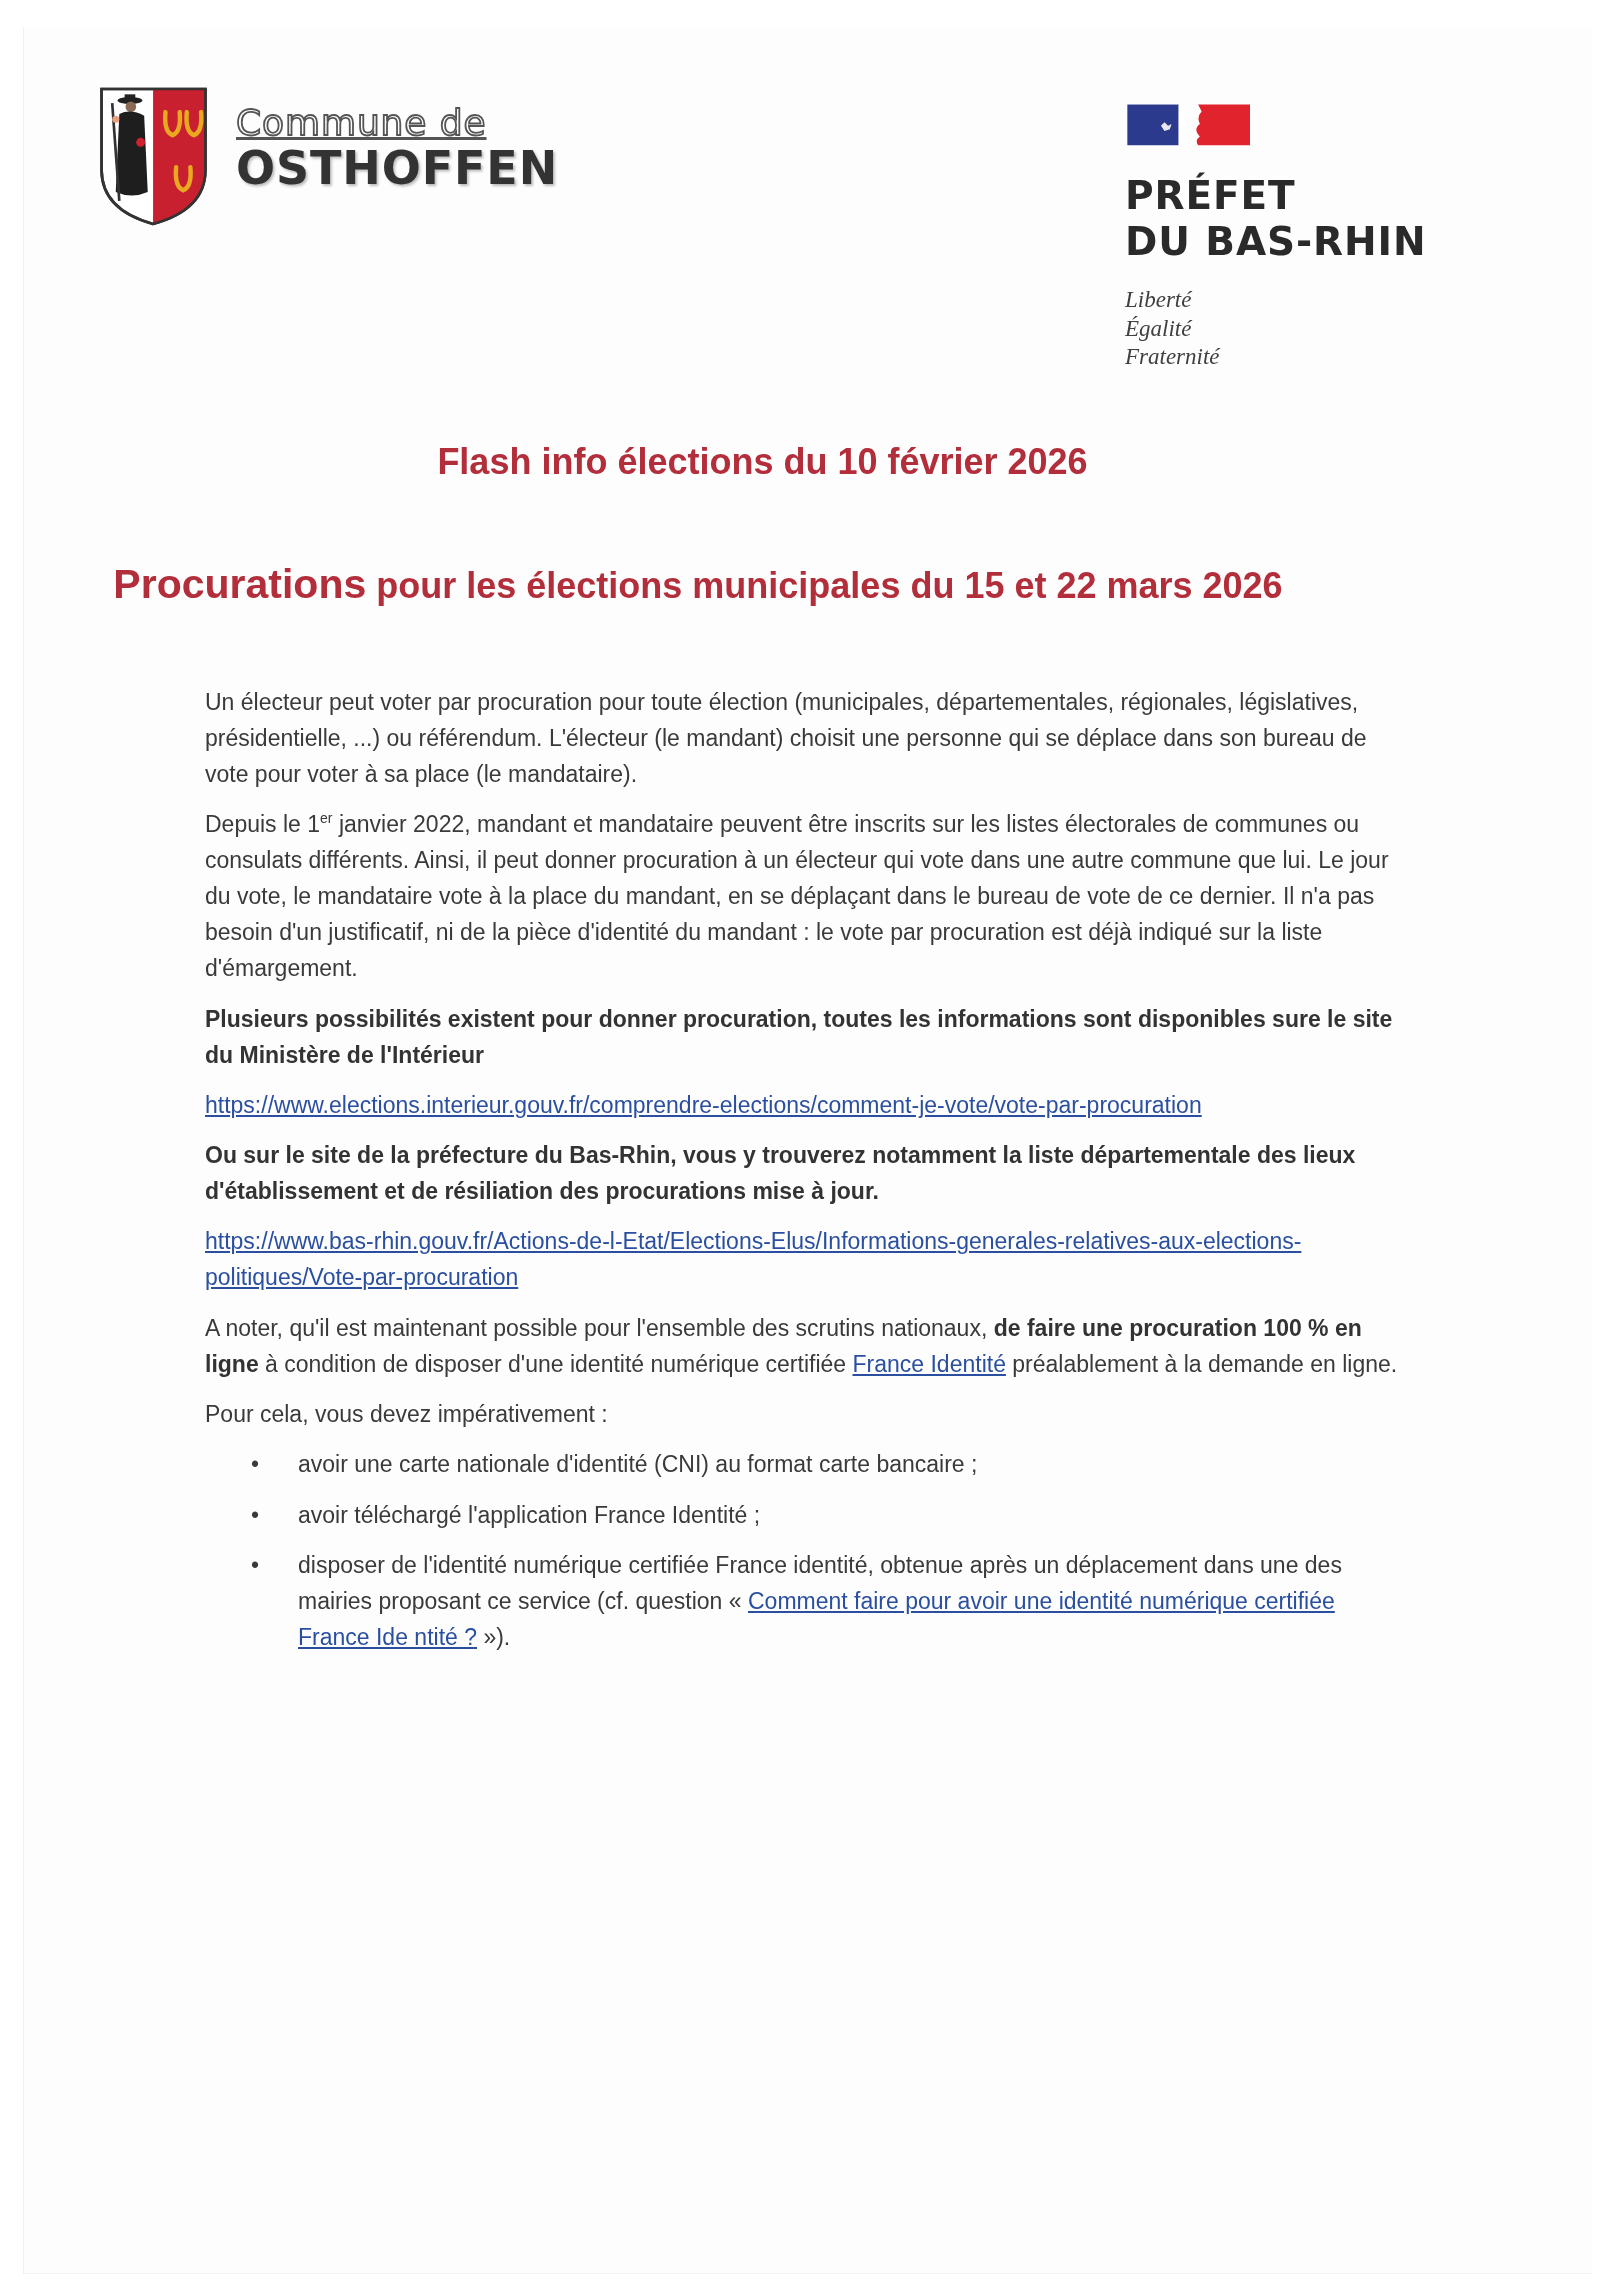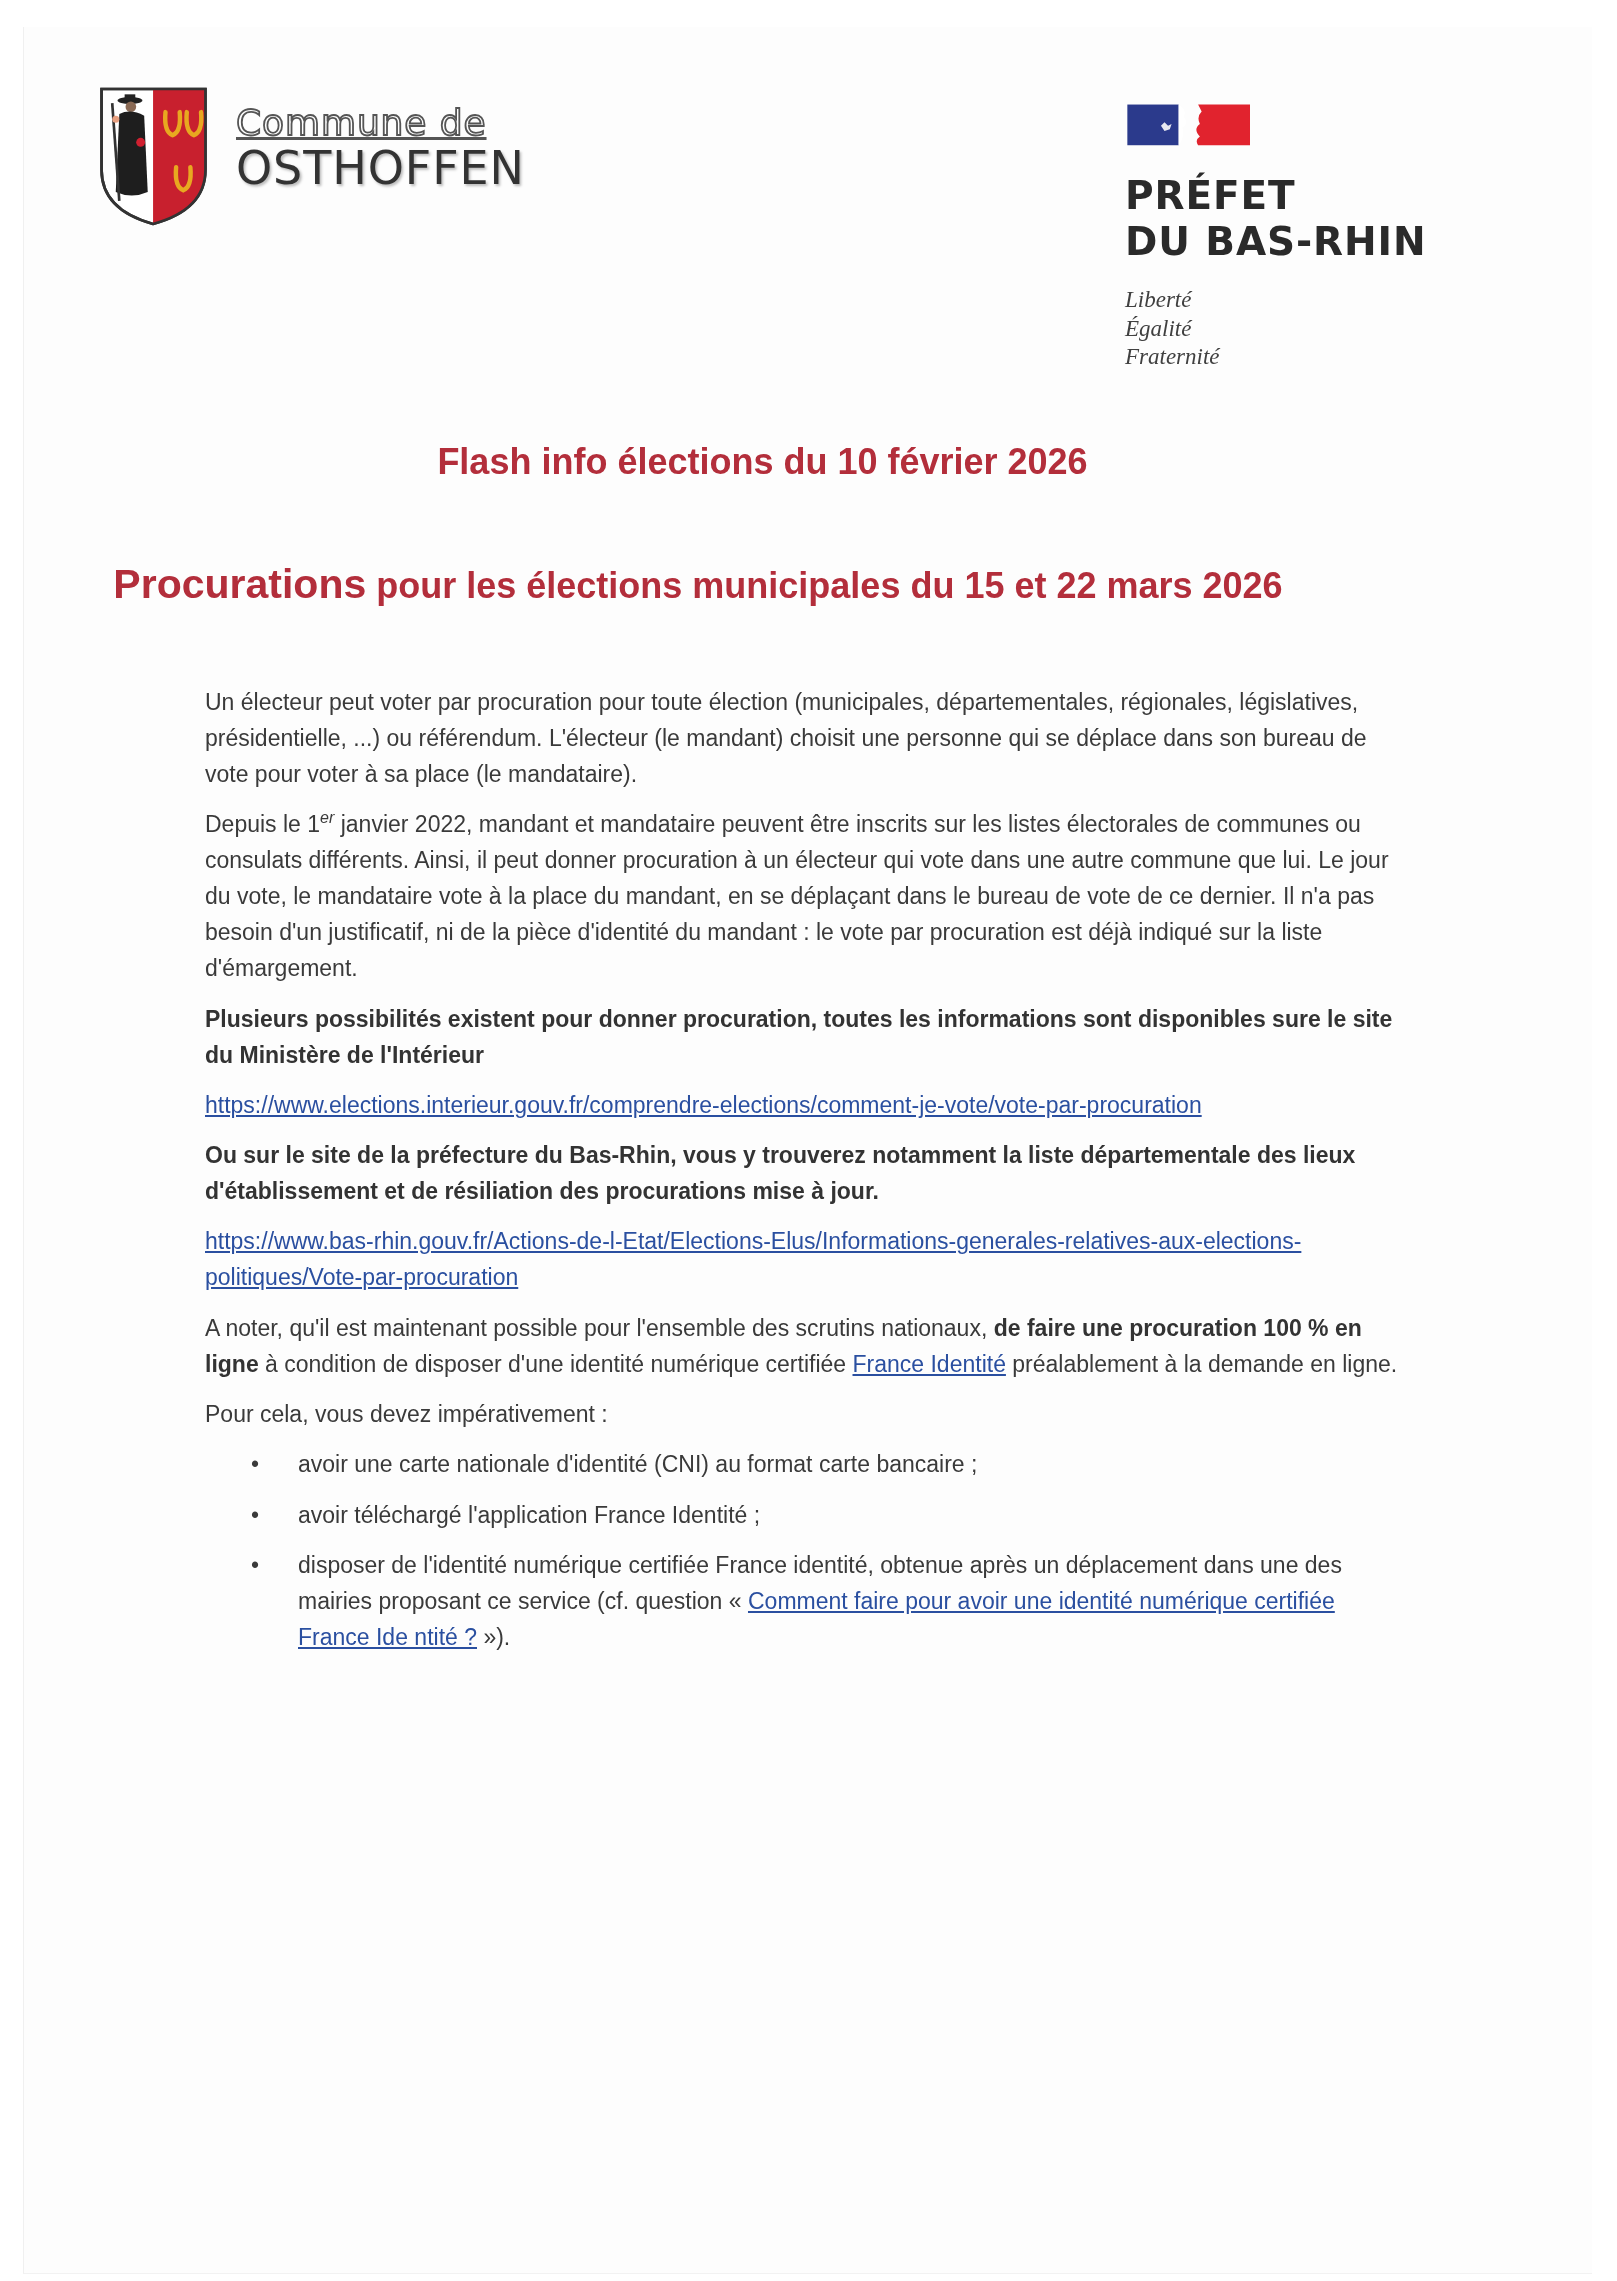--- a/index.html
+++ b/index.html
@@ -21,21 +21,21 @@
   .osthoffen {
     position: absolute; left: 98px; top: 85px; display: flex; align-items: flex-start;
   }
   .shield { width: 111px; height: 143px; margin-right: 27px; }
   .ost-text { margin-top: 18px; }
   .ost-commune {
     font-family: "DejaVu Sans", sans-serif; font-size: 36px; color: #fff;
     -webkit-text-stroke: 1.8px #555; letter-spacing: 0.9px; line-height: 39px; text-decoration: underline;
   }
   .ost-name {
-    font-family: "DejaVu Sans", sans-serif; font-weight: normal; font-size: 46px;
+    font-family: "DejaVu Sans", sans-serif; font-weight: bold; font-size: 46px;
     color: #333; letter-spacing: 0.9px; line-height: 53px;
     text-shadow: 1.8px 1.8px 2.7px #bbb;
   }
   .prefet { position: absolute; left: 1125px; top: 101px; }
   .marianne { width: 125px; height: 46px; display: block; }
   .prefet-title {
     font-family: "DejaVu Sans", sans-serif; font-weight: bold; font-size: 39px;
     color: #2a2a2a; line-height: 46px; margin-top: 26px; letter-spacing: 0.9px;
   }
   .motto {
@@ -53,21 +53,21 @@
   }
   .title2 .big { font-size: 41px; }
   
   .content {
     position: absolute; left: 205px; top: 684px; width: 1203px;
     font-size: 23px; line-height: 36px; color: #3a3a3a;
   }
   .content p { margin: 0 0 14.3px 0; }
   .content b { color: #333; }
   .content a { color: #2a4fa0; text-decoration: underline; }
-  sup { font-size: 16px; line-height: 0; font-style: italic; }
+  sup { font-size: 14px; line-height: 0; }
   ul.reqs { list-style: none; margin: 12.5px 0 14.3px 0; padding: 0; }
   ul.reqs li { position: relative; padding-left: 93px; margin-bottom: 14.3px; }
   ul.reqs li .bullet { position: absolute; left: 46px; top: 0; }
 </style>
 </head>
 <body>
 
 <div class="scan"></div>
 
 <div class="osthoffen">

